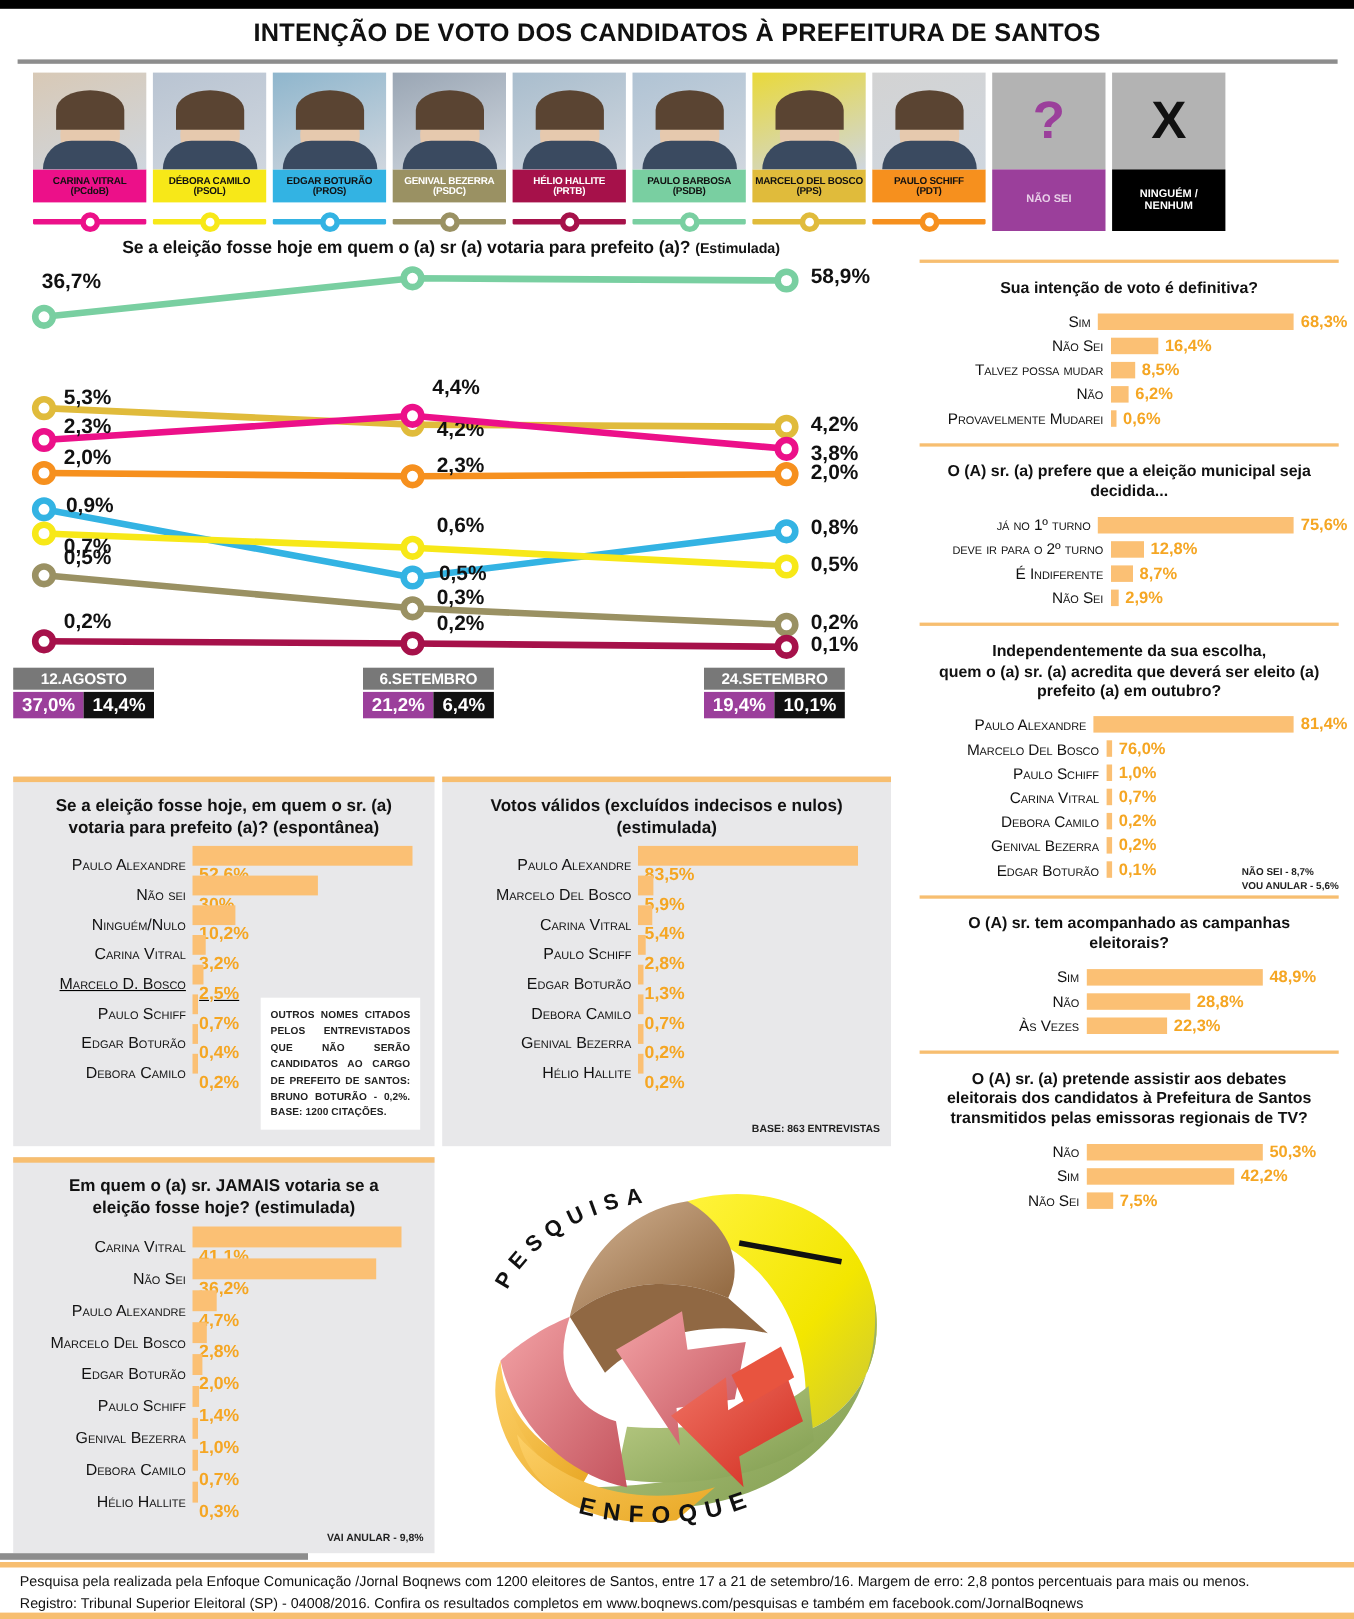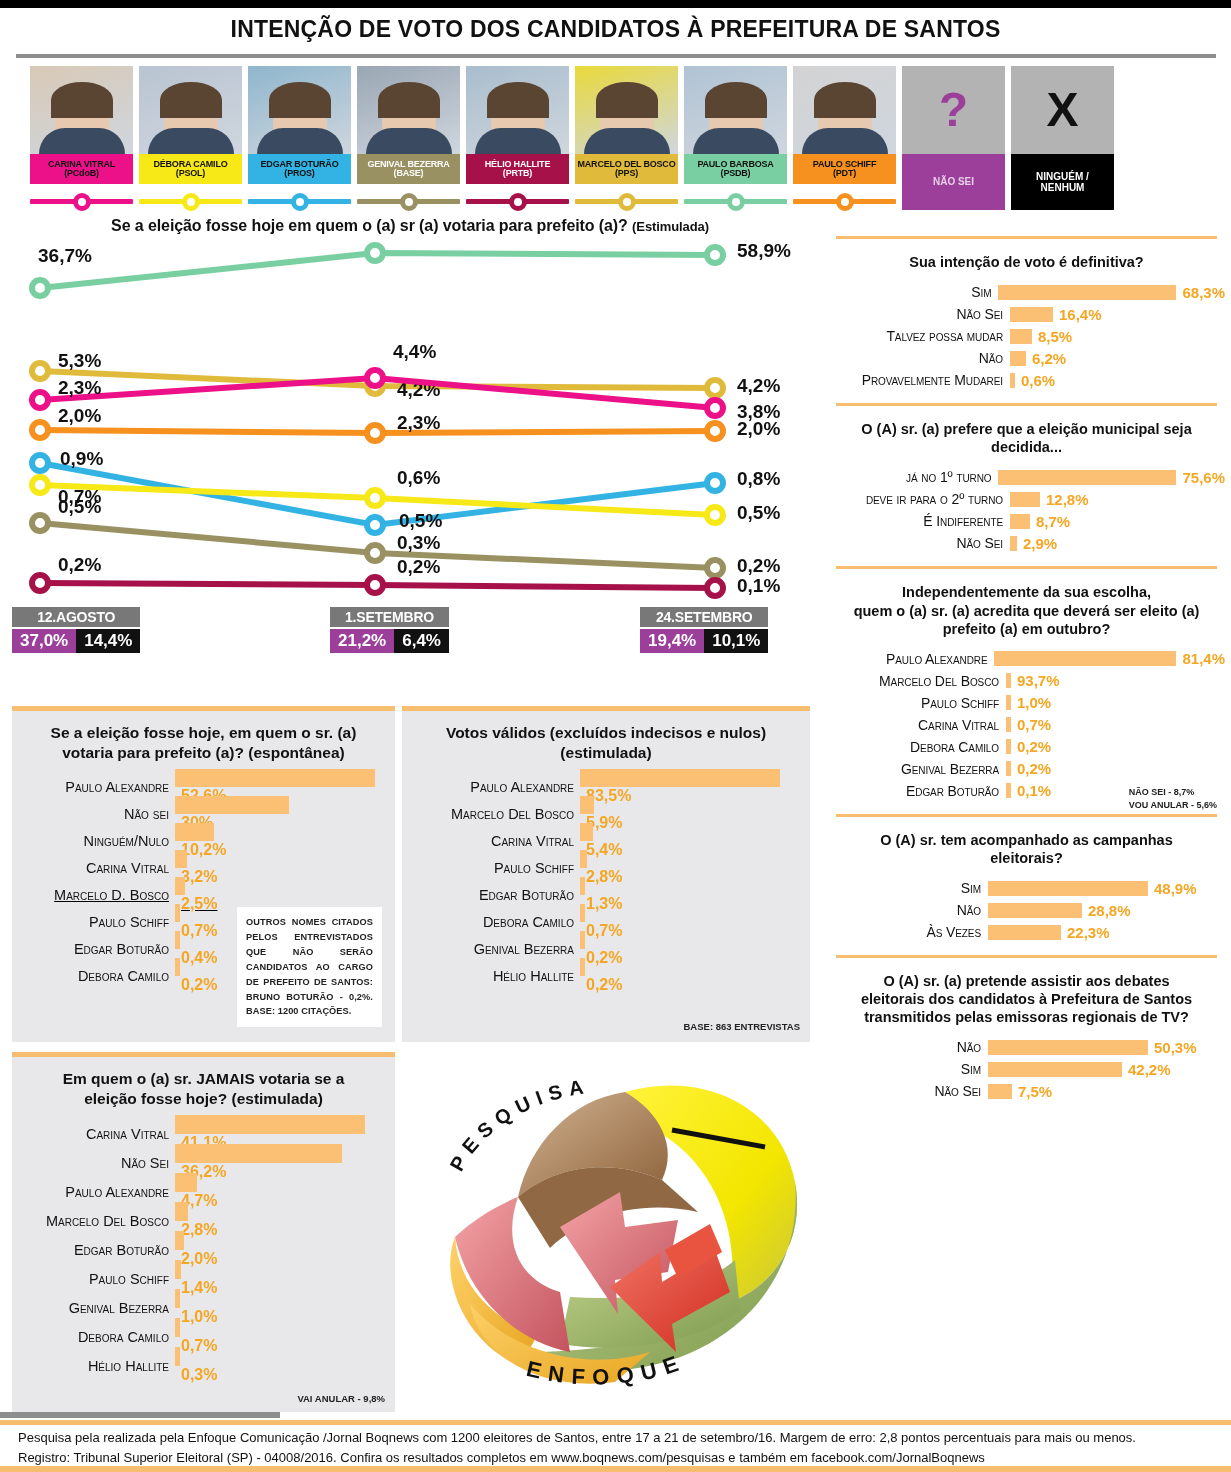--- a/index.html
+++ b/index.html
@@ -191,21 +191,21 @@
       </div>
     </div>
     <div class="cand">
       <div class="photo" style="background:linear-gradient(160deg,#9aa6b4,#cfd6de)">
         <div style="position:absolute;left:50%;top:30%;width:54px;height:58px;margin-left:-27px;border-radius:50% 50% 45% 45%;background:#e6c9ae"></div>
         <div style="position:absolute;left:50%;top:18%;width:62px;height:36px;margin-left:-31px;border-radius:50% 50% 0 0;background:#5a4432"></div>
         <div style="position:absolute;left:50%;bottom:0;width:86px;height:26px;margin-left:-43px;border-radius:40px 40px 0 0;background:#3a4a60"></div>
       </div>
       <div class="namebox" style="background:#9A9163;color:#ffffff">
         <span>GENIVAL BEZERRA</span>
-        <span>(BASE)</span>
+        <span>(PSDC)</span>
       </div>
       <div class="swatch">
         <div class="bar" style="background:#9A9163"></div>
         <div class="dot" style="border-color:#9A9163"></div>
       </div>
     </div>
     <div class="cand">
       <div class="photo" style="background:linear-gradient(160deg,#a9bdcd,#cfd6de)">
         <div style="position:absolute;left:50%;top:30%;width:54px;height:58px;margin-left:-27px;border-radius:50% 50% 45% 45%;background:#e6c9ae"></div>
         <div style="position:absolute;left:50%;top:18%;width:62px;height:36px;margin-left:-31px;border-radius:50% 50% 0 0;background:#5a4432"></div>
@@ -214,46 +214,46 @@
       <div class="namebox" style="background:#A6114A;color:#ffffff">
         <span>HÉLIO HALLITE</span>
         <span>(PRTB)</span>
       </div>
       <div class="swatch">
         <div class="bar" style="background:#A6114A"></div>
         <div class="dot" style="border-color:#A6114A"></div>
       </div>
     </div>
     <div class="cand">
+      <div class="photo" style="background:linear-gradient(160deg,#b0c3d4,#cfd6de)">
+        <div style="position:absolute;left:50%;top:30%;width:54px;height:58px;margin-left:-27px;border-radius:50% 50% 45% 45%;background:#e6c9ae"></div>
+        <div style="position:absolute;left:50%;top:18%;width:62px;height:36px;margin-left:-31px;border-radius:50% 50% 0 0;background:#5a4432"></div>
+        <div style="position:absolute;left:50%;bottom:0;width:86px;height:26px;margin-left:-43px;border-radius:40px 40px 0 0;background:#3a4a60"></div>
+      </div>
+      <div class="namebox" style="background:#79CFA1;color:#111111">
+        <span>PAULO BARBOSA</span>
+        <span>(PSDB)</span>
+      </div>
+      <div class="swatch">
+        <div class="bar" style="background:#79CFA1"></div>
+        <div class="dot" style="border-color:#79CFA1"></div>
+      </div>
+    </div>
+    <div class="cand">
       <div class="photo" style="background:linear-gradient(160deg,#e9d93a,#cfd6de)">
         <div style="position:absolute;left:50%;top:30%;width:54px;height:58px;margin-left:-27px;border-radius:50% 50% 45% 45%;background:#e6c9ae"></div>
         <div style="position:absolute;left:50%;top:18%;width:62px;height:36px;margin-left:-31px;border-radius:50% 50% 0 0;background:#5a4432"></div>
         <div style="position:absolute;left:50%;bottom:0;width:86px;height:26px;margin-left:-43px;border-radius:40px 40px 0 0;background:#3a4a60"></div>
       </div>
       <div class="namebox" style="background:#E0BB3B;color:#111111">
         <span>MARCELO DEL BOSCO (PPS)</span>
       </div>
       <div class="swatch">
         <div class="bar" style="background:#E0BB3B"></div>
         <div class="dot" style="border-color:#E0BB3B"></div>
-      </div>
-    </div>
-    <div class="cand">
-      <div class="photo" style="background:linear-gradient(160deg,#b0c3d4,#cfd6de)">
-        <div style="position:absolute;left:50%;top:30%;width:54px;height:58px;margin-left:-27px;border-radius:50% 50% 45% 45%;background:#e6c9ae"></div>
-        <div style="position:absolute;left:50%;top:18%;width:62px;height:36px;margin-left:-31px;border-radius:50% 50% 0 0;background:#5a4432"></div>
-        <div style="position:absolute;left:50%;bottom:0;width:86px;height:26px;margin-left:-43px;border-radius:40px 40px 0 0;background:#3a4a60"></div>
-      </div>
-      <div class="namebox" style="background:#79CFA1;color:#111111">
-        <span>PAULO BARBOSA</span>
-        <span>(PSDB)</span>
-      </div>
-      <div class="swatch">
-        <div class="bar" style="background:#79CFA1"></div>
-        <div class="dot" style="border-color:#79CFA1"></div>
       </div>
     </div>
     <div class="cand">
       <div class="photo" style="background:linear-gradient(160deg,#d3d3d3,#cfd6de)">
         <div style="position:absolute;left:50%;top:30%;width:54px;height:58px;margin-left:-27px;border-radius:50% 50% 45% 45%;background:#e6c9ae"></div>
         <div style="position:absolute;left:50%;top:18%;width:62px;height:36px;margin-left:-31px;border-radius:50% 50% 0 0;background:#5a4432"></div>
         <div style="position:absolute;left:50%;bottom:0;width:86px;height:26px;margin-left:-43px;border-radius:40px 40px 0 0;background:#3a4a60"></div>
       </div>
       <div class="namebox" style="background:#F6901E;color:#111111">
         <span>PAULO SCHIFF</span>
@@ -342,21 +342,21 @@
       <text x="737" y="359" font-family="'Liberation Sans',sans-serif" font-size="19" font-weight="bold" fill="#111">0,1%</text>
     </svg>
 <div class="datebox" style="left: 12px; top: 396px;">
       <div class="dt">12.AGOSTO</div>
       <div class="row">
         <div class="pct-ns">37,0%</div>
         <div class="pct-nn">14,4%</div>
       </div>
     </div>
     <div class="datebox" style="left: 330px; top: 396px;">
-      <div class="dt">1.SETEMBRO</div>
+      <div class="dt">6.SETEMBRO</div>
       <div class="row">
         <div class="pct-ns">21,2%</div>
         <div class="pct-nn">6,4%</div>
       </div>
     </div>
     <div class="datebox" style="left: 640px; top: 396px;">
       <div class="dt">24.SETEMBRO</div>
       <div class="row">
         <div class="pct-ns">19,4%</div>
         <div class="pct-nn">10,1%</div>
@@ -453,21 +453,21 @@
         <div class="lb" style="width:178px">Paulo Alexandre</div>
         <div class="bwrap">
           <div class="bar" style="width:182px;background:#FBC074"></div>
           <div class="val">81,4%</div>
         </div>
       </div>
       <div class="brow">
         <div class="lb" style="width:178px">Marcelo Del Bosco</div>
         <div class="bwrap">
           <div class="bar" style="width:5px;background:#FBC074"></div>
-          <div class="val">93,7%</div>
+          <div class="val">76,0%</div>
         </div>
       </div>
       <div class="brow">
         <div class="lb" style="width:178px">Paulo Schiff</div>
         <div class="bwrap">
           <div class="bar" style="width:5px;background:#FBC074"></div>
           <div class="val">1,0%</div>
         </div>
       </div>
       <div class="brow">

